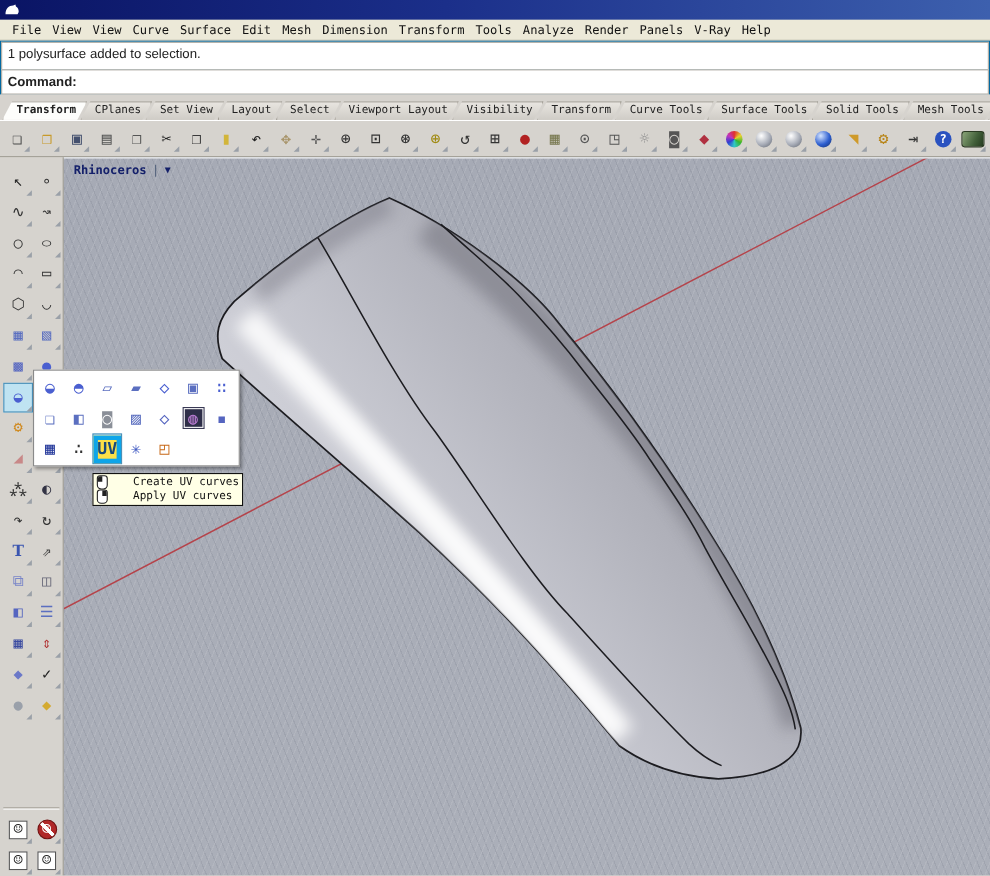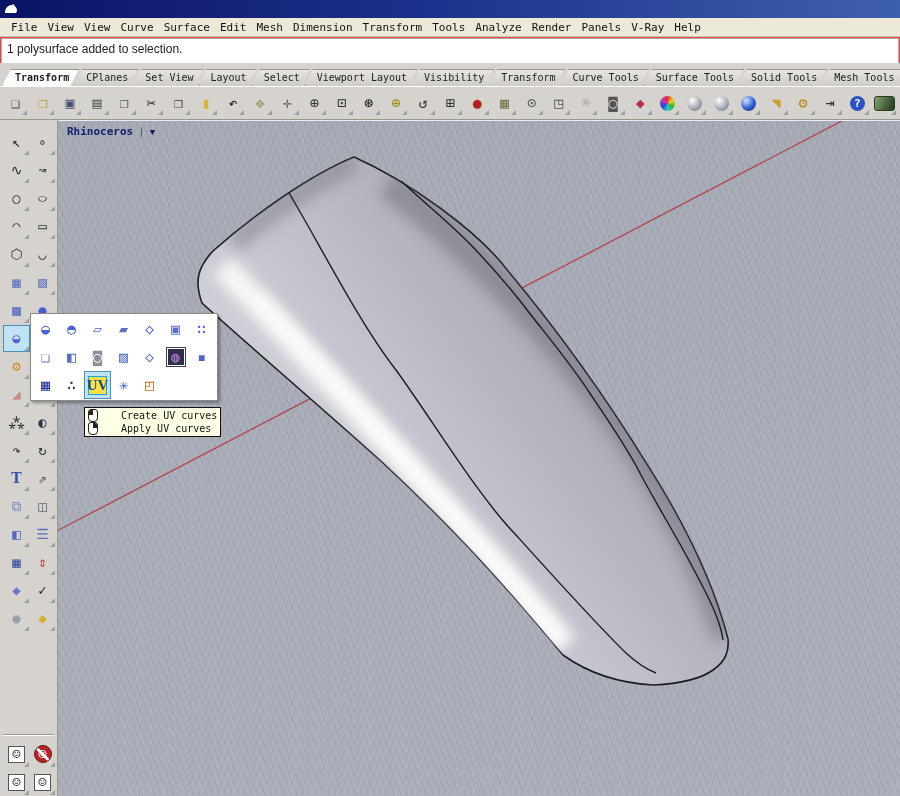--- a/index.html
+++ b/index.html
@@ -11,21 +11,21 @@
   .titlebar{height:18px;background:linear-gradient(90deg,#0a1464 0%,#1b2f8a 45%,#3d60ae 100%);
     color:#fff;display:flex;align-items:center;padding:0 4px;font-size:12px;font-weight:bold;gap:4px;}
   .titlebar svg{flex:0 0 auto;}
 
   
   .menubar{height:18px;background:#ece9d8;border-bottom:1px solid #c9c5b6;display:flex;
     align-items:center;font-size:11px;color:#111;padding:0 6px;}
   .menu-item{padding:1px 5px;cursor:default;}
 
   
-  .console{background:#ef4444;padding:1px 1px 0 1px;}
+  .console{background:#0369a1;padding:1px 1px 0 1px;}
   .console-line{background:#fff;border:1px solid #aeaba2;font-family:"Liberation Sans",sans-serif;
     font-size:12px;color:#222;padding:3px 5px 4px 5px;}
   .console-line.history{height:17px;border-bottom:none;}
   .console-line.command{height:14px;font-weight:bold;}
 
   
   .tabrow{height:20px;background:#d6d3ce;display:flex;align-items:flex-end;padding:3px 0 0 2px;
     overflow:hidden;border-bottom:1px solid #fff;}
   .tab{font-size:10px;color:#222;background:linear-gradient(#e8e5e0,#cfccc6);
     border:1px solid #9a968c;border-bottom:none;padding:2px 9px 2px 12px;margin-right:-6px;
@@ -46,22 +46,22 @@
     width:16px;height:16px;font-size:14px;}
   .glyph.ball{width:15px;height:15px;border-radius:50%;
     background:radial-gradient(circle at 34% 30%,#ffffff,#a8adb8 55%,#5c616c);}
   .glyph.ball.blue{background:radial-gradient(circle at 34% 30%,#d4e4ff,#2e5fd0 55%,#142c66);}
   .glyph.wheel{width:15px;height:15px;border-radius:50%;
     background:conic-gradient(#e03030,#e8d230,#35b530,#30c8c8,#3040d0,#c035c0,#e03030);}
   .glyph.help{width:15px;height:15px;border-radius:50%;background:#2a52c0;color:#fff;
     font-size:11px;font-weight:bold;}
   .glyph.gh{width:19px;height:13px;border-radius:3px;border:1px solid #2a3a22;
     background:linear-gradient(115deg,#8aa578,#42603a 60%,#243a1e);}
-  .glyph.uv{background:#fde047;border:1px solid #0ea5e9;width:17px;height:17px;
-    font-size:9px;font-weight:bold;font-family:Liberation Serif, serif;}
+  .glyph.uv{background:#fde047;border:4px solid #0ea5e9;width:17px;height:17px;
+    font-size:9px;font-weight:bold;}
   .glyph.face{width:15px;height:15px;background:#fff;border:1px solid #555;font-size:12px;color:#222;}
   .glyph.banned{width:16px;height:16px;border-radius:50%;color:#fff;font-size:11px;
     background:linear-gradient(45deg,transparent 42%,#fff 42% 56%,transparent 56%),#b02828;
     border:1px solid #701414;}
 
   
   .main{flex:1;display:flex;position:relative;}
   .sidebar{width:57px;background:#d6d3ce;border-right:1px solid #9a968c;display:flex;
     flex-direction:column;padding-top:8px;}
   .side-grid{display:grid;grid-template-columns:26px 26px;justify-content:center;}
@@ -145,20 +145,21 @@
 
       <span class="menu-item"><span>Panels</span></span>
 
       <span class="menu-item"><span>V-Ray</span></span>
 
       <span class="menu-item"><span>Help</span></span>
     </div>
 
   <div class="console">
     <div class="console-line history">1 polysurface added to selection.</div>
+    <div class="console-line command">Command:</div>
   </div>
 
   <div class="tabrow">
 
       <span class="tab active"><span>Transform</span></span>
 
       <span class="tab"><span>CPlanes</span></span>
 
       <span class="tab"><span>Set View</span></span>
 

